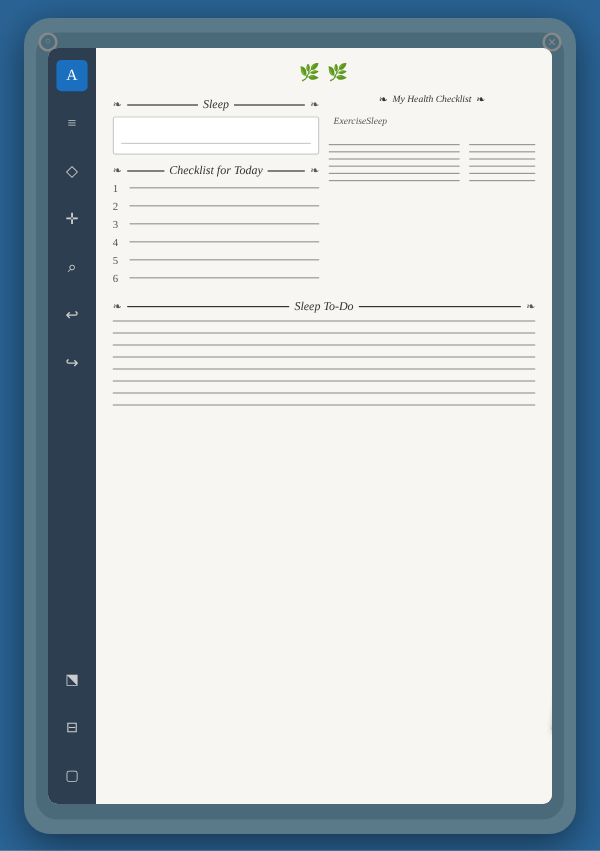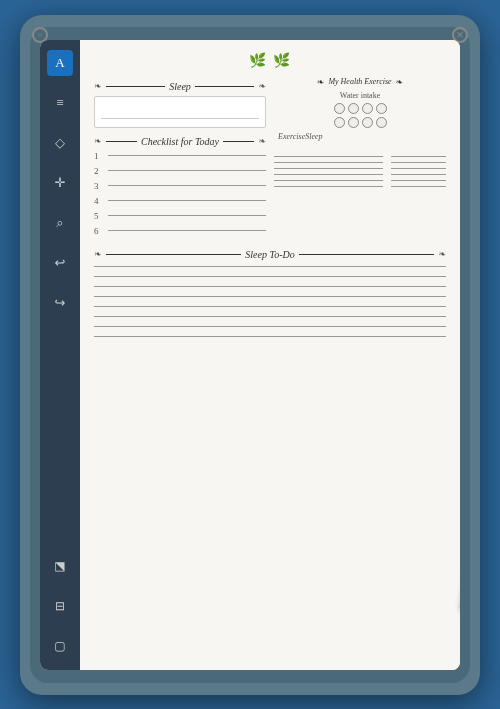--- a/index.html
+++ b/index.html
@@ -392,40 +392,25 @@
                   <div class="row-line"></div>
                 </div>
               </div>
             </div>
           </div>
 
           <div class="right-col health-section">
 
             <div class="health-title">
               <span>❧</span>
-              <span style="font-size:8px; font-style:italic; white-space:nowrap;">My Health Exercise</span>
+              <span style="font-size:8px; font-style:italic; white-space:nowrap;">My Health Checklist</span>
               <span>❧</span>
             </div>
 
             <div class="health-sub-cols">
-              <div class="health-sub">
-                <div class="health-sub-label">Water intake</div>
-                <div class="circles-row">
-                  <div class="circle"></div>
-                  <div class="circle"></div>
-                  <div class="circle"></div>
-                  <div class="circle"></div>
-                </div>
-                <div class="circles-row" style="margin-top:3px;">
-                  <div class="circle"></div>
-                  <div class="circle"></div>
-                  <div class="circle"></div>
-                  <div class="circle"></div>
-                </div>
-              </div>
             </div>
 
             <div class="exercise-section">
               <div class="exercise-header">
                 <span>Exercise</span>
                 <span>Sleep</span>
               </div>
               <div class="exercise-row">
                 <div class="ex-line"></div>
                 <div class="time-line"></div>

